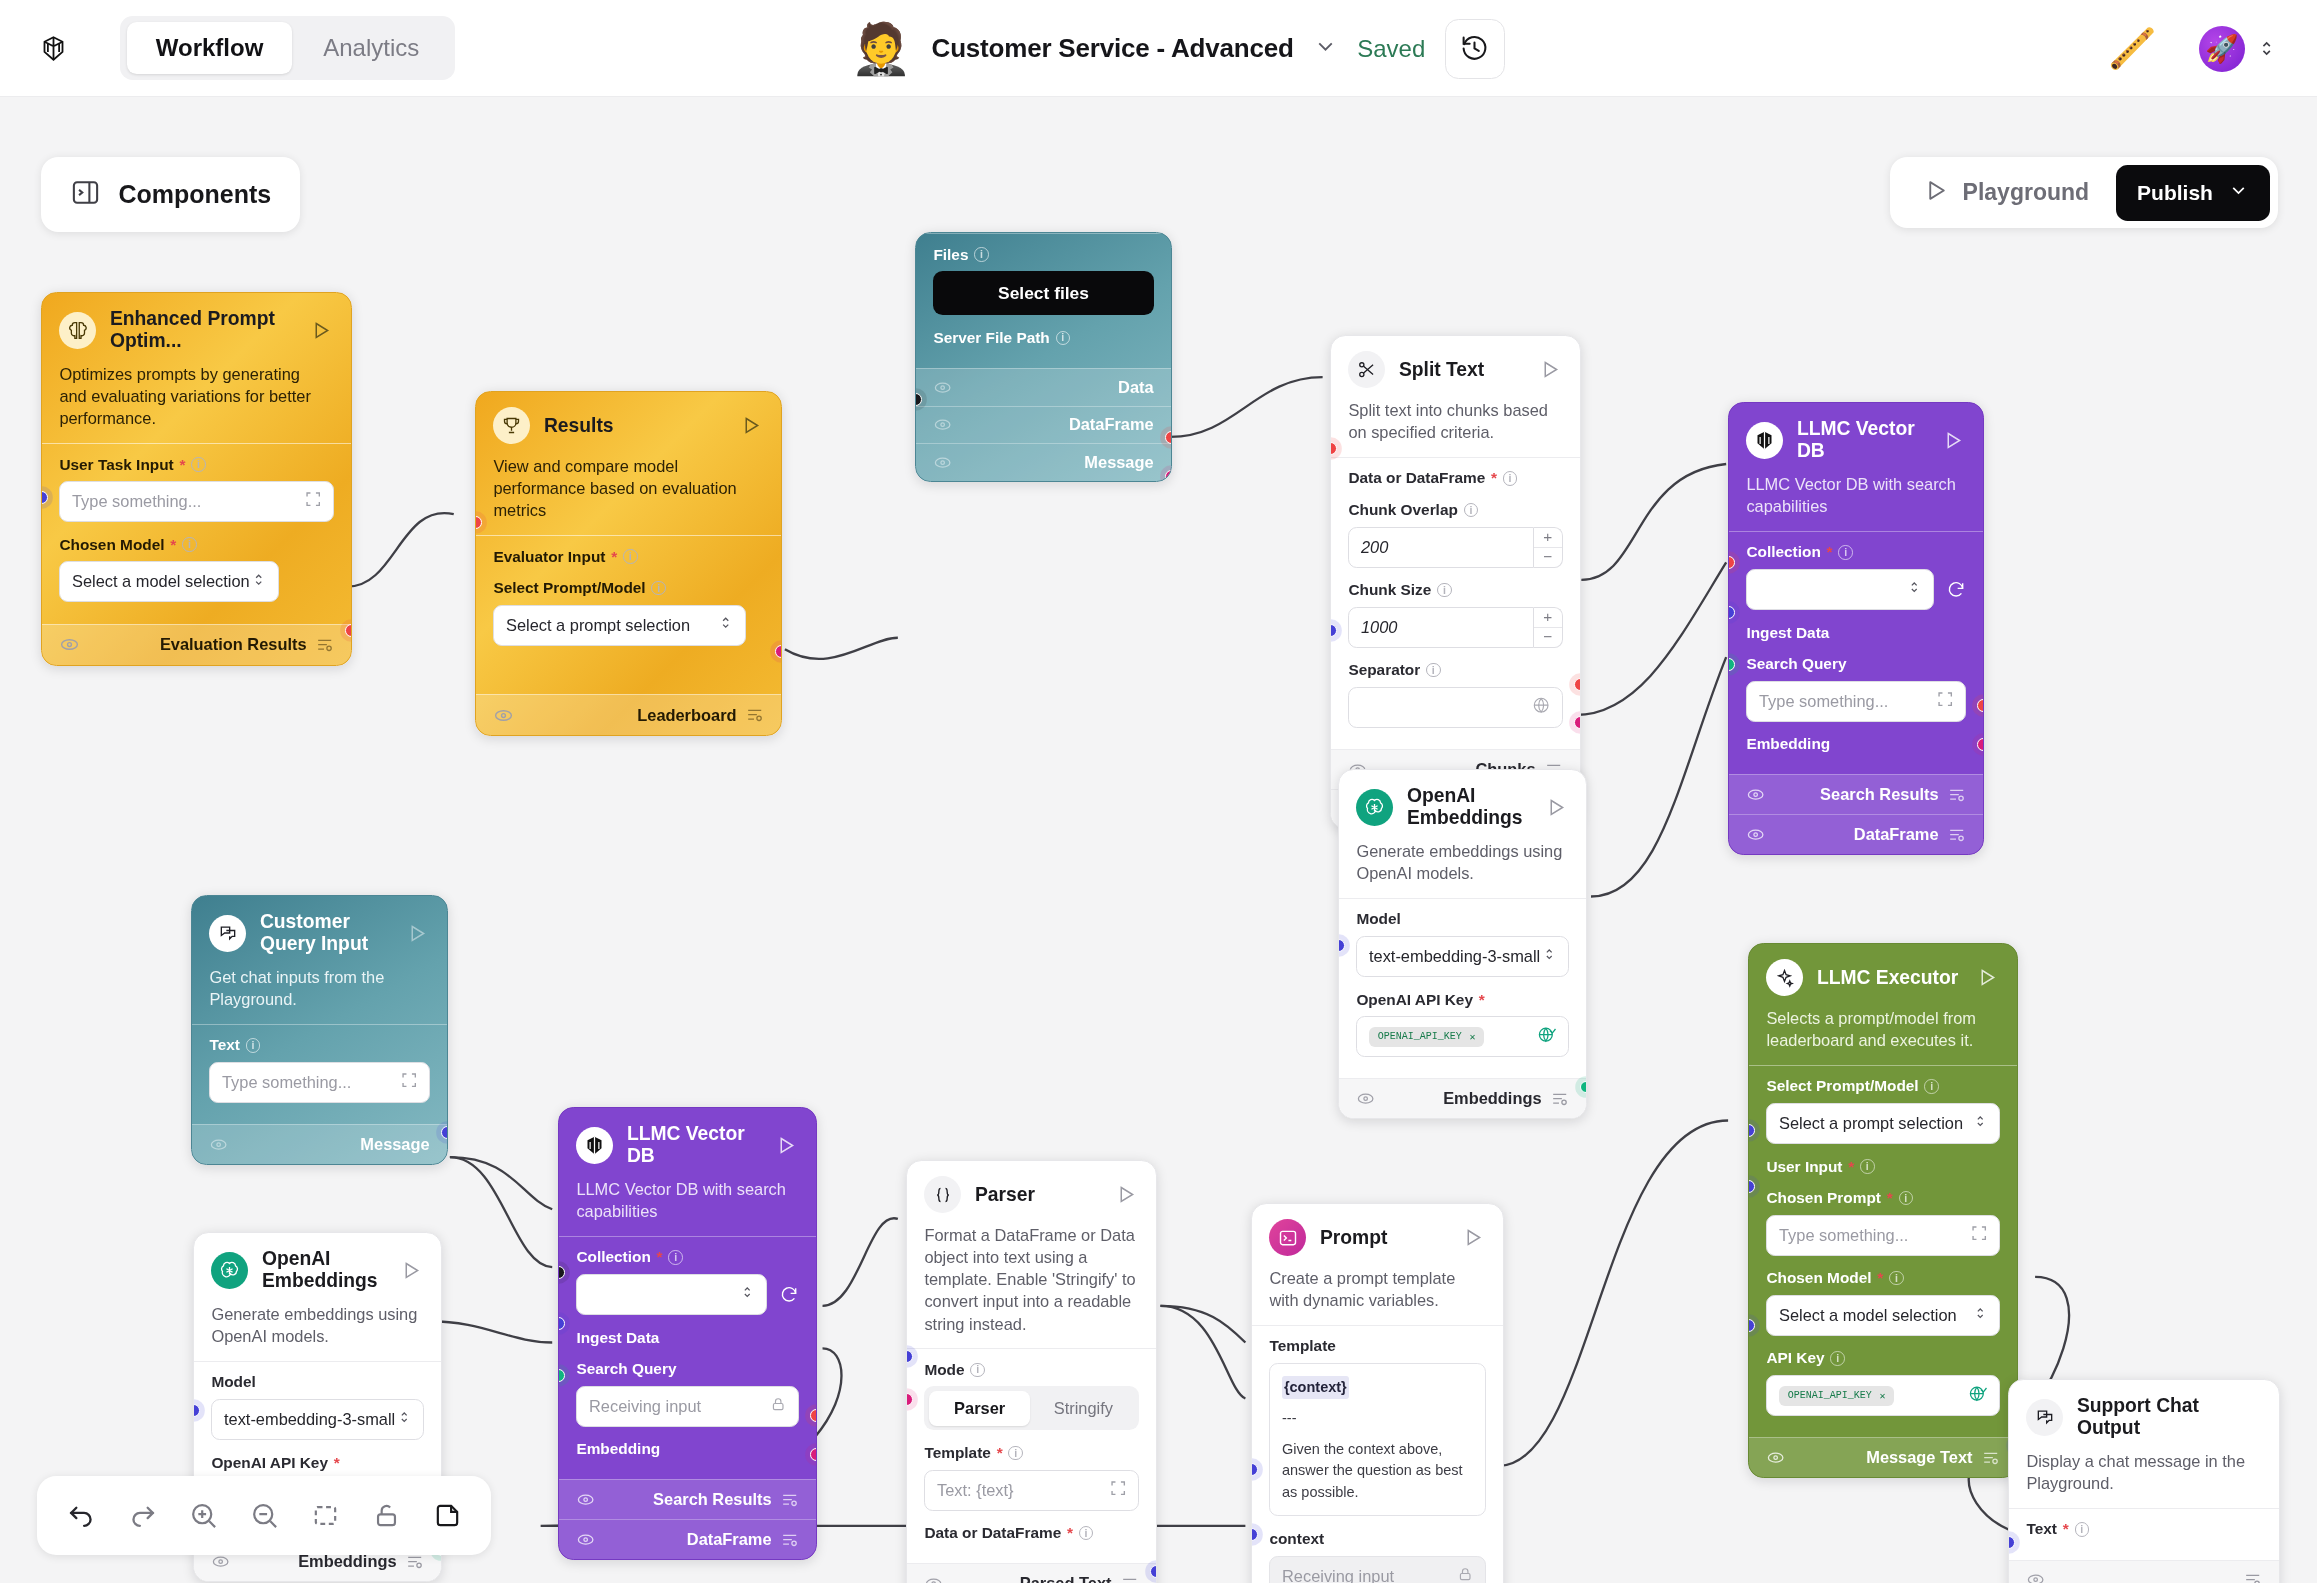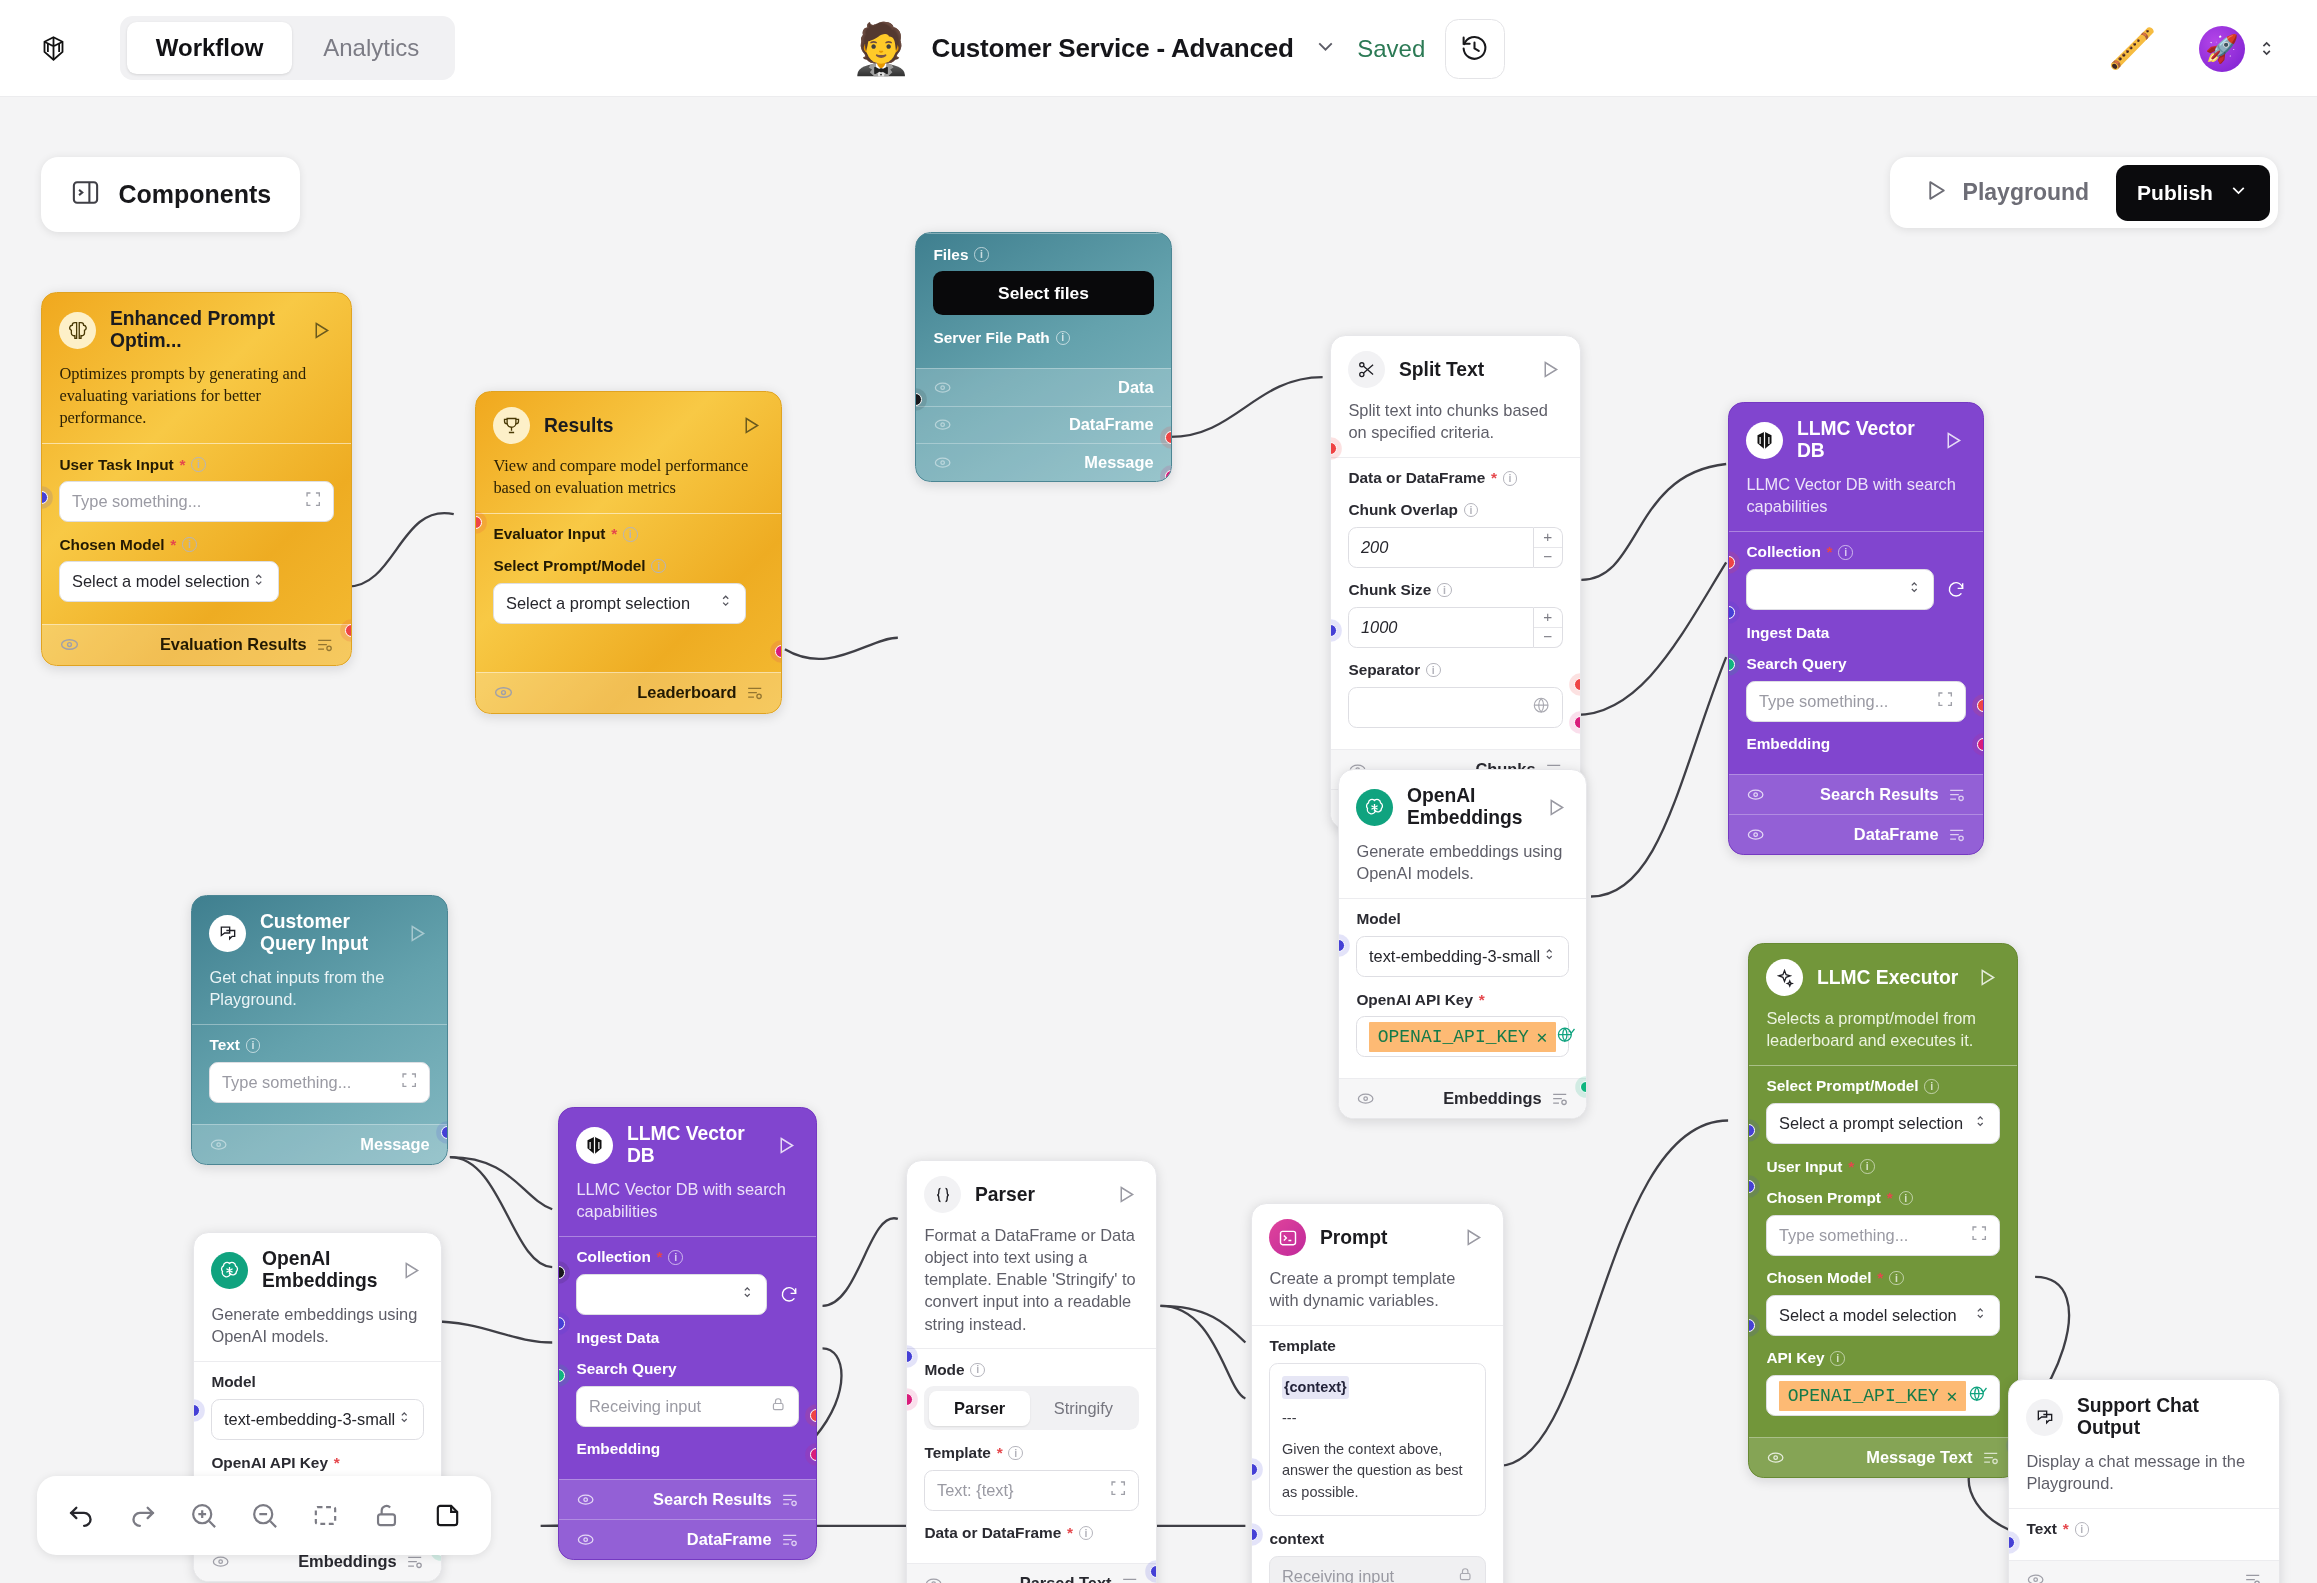--- a/index.html
+++ b/index.html
@@ -123,21 +123,21 @@
   .handle { position: absolute; width: 12.6px; height: 12.6px; border-radius: 50%; border: 1.9px solid #fff; }
   .h-red { background: #ef4444; box-shadow: 0 0 0 4.8px rgba(239,68,68,.16); }
   .h-pink { background: #d91c7b; box-shadow: 0 0 0 4.8px rgba(217,28,123,.14); }
   .h-blue { background: #4540d6; box-shadow: 0 0 0 4.8px rgba(69,64,214,.15); }
   .h-green { background: #10b57f; box-shadow: 0 0 0 4.8px rgba(16,181,127,.16); }
   .h-dark { background: #18181b; box-shadow: 0 0 0 4.8px rgba(24,24,27,.12); }
 
   
   .node.amber { background: linear-gradient(135deg,#f0a81e 0%,#f8c945 38%,#eeac22 72%,#f4bb33 100%); border-color: #e0a321; }
   .node.amber .node-head, .node.amber .node-body { color: #231a03; }
-  .node.amber .node-desc { color: #2d2205; font-family: Liberation Serif, serif; }
+  .node.amber .node-desc { color: #2d2205; }
   .node.amber .field-label { color: #231a03; }
   .node.amber .node-body { border-top-color: rgba(255,255,255,.55); }
   .node.amber .node-foot { background: rgba(255,255,255,.22); border-top-color: rgba(255,255,255,.45); }
   .node.amber .foot-label { color: #231a03; }
   .node.amber .node-icon { background: #fdf0c8; }
 
   .node.teal { background: linear-gradient(150deg,#3f7f8f 0%,#64a2ad 50%,#84b9c2 100%); border-color: #4c8694; }
   .node.teal .node-title, .node.teal .node-desc, .node.teal .field-label { color: #ffffff; }
   .node.teal .node-desc { color: #eaf4f6; }
   .node.teal .node-body { border-top-color: rgba(255,255,255,.35); }
@@ -175,22 +175,22 @@
     height: 44px; background: #09090b; color: #fff; border-radius: 9.7px;
     display: flex; align-items: center; justify-content: center;
     font-size: 17.4px; font-weight: bold; cursor: pointer;
   }
   .stepper { display: flex; align-items: stretch; font-style: italic; }
   .stepper .input { flex: 1; border-radius: 8.7px 0 0 8.7px; }
   .stepper-btns { width: 29px; border: 1px solid #dedee3; border-left: none; border-radius: 0 8.7px 8.7px 0; display: flex; flex-direction: column; }
   .stepper-btns div { flex: 1; display:flex; align-items:center; justify-content:center; font-size: 15.4px; color: #7c7c85; cursor: pointer; }
   .stepper-btns div:first-child { border-bottom: 1px solid #e6e6ea; }
   .api-chip {
-    background: #fdba74; color: #157a49; border-radius: 1px; padding: 3.9px 8.7px;
-    font-family: "Liberation Mono", monospace; font-size: 18px; display: inline-flex; align-items: center; gap: 7.7px;
+    background: #e5e5e5; color: #157a49; border-radius: 6px; padding: 3.9px 8.7px;
+    font-family: "Liberation Mono", monospace; font-size: 10px; display: inline-flex; align-items: center; gap: 7.7px;
   }
   .mode-toggle { background: #f1f1f3; border-radius: 9.7px; padding: 4.8px; display: flex; gap: 2.9px; }
   .mode-opt { flex: 1; text-align: center; padding: 7.7px 0; font-size: 16.4px; color: #75757e; border-radius: 7.7px; cursor: pointer; }
   .mode-opt.active { background: #fff; color: #17171b; font-weight: bold; box-shadow: 0 1px 1.9px rgba(0,0,0,.1); }
   .template-box { border: 1px solid #e2e2e7; border-radius: 8.7px; padding: 11.6px; font-size: 14.5px; color: #3c3c44; line-height: 1.5; }
   .tmpl-var { background: #e6e6f5; color: #24243a; font-weight: bold; padding: 1px 1.9px; border-radius: 2.9px; }
   .collection-row { display: flex; align-items: center; gap: 11.6px; }
   .collection-row .input { flex: 1; }
   .refresh { color: #ffffff; display:flex; cursor: pointer; }
   .out-icon { color: #9a9aa3; display:flex; }

